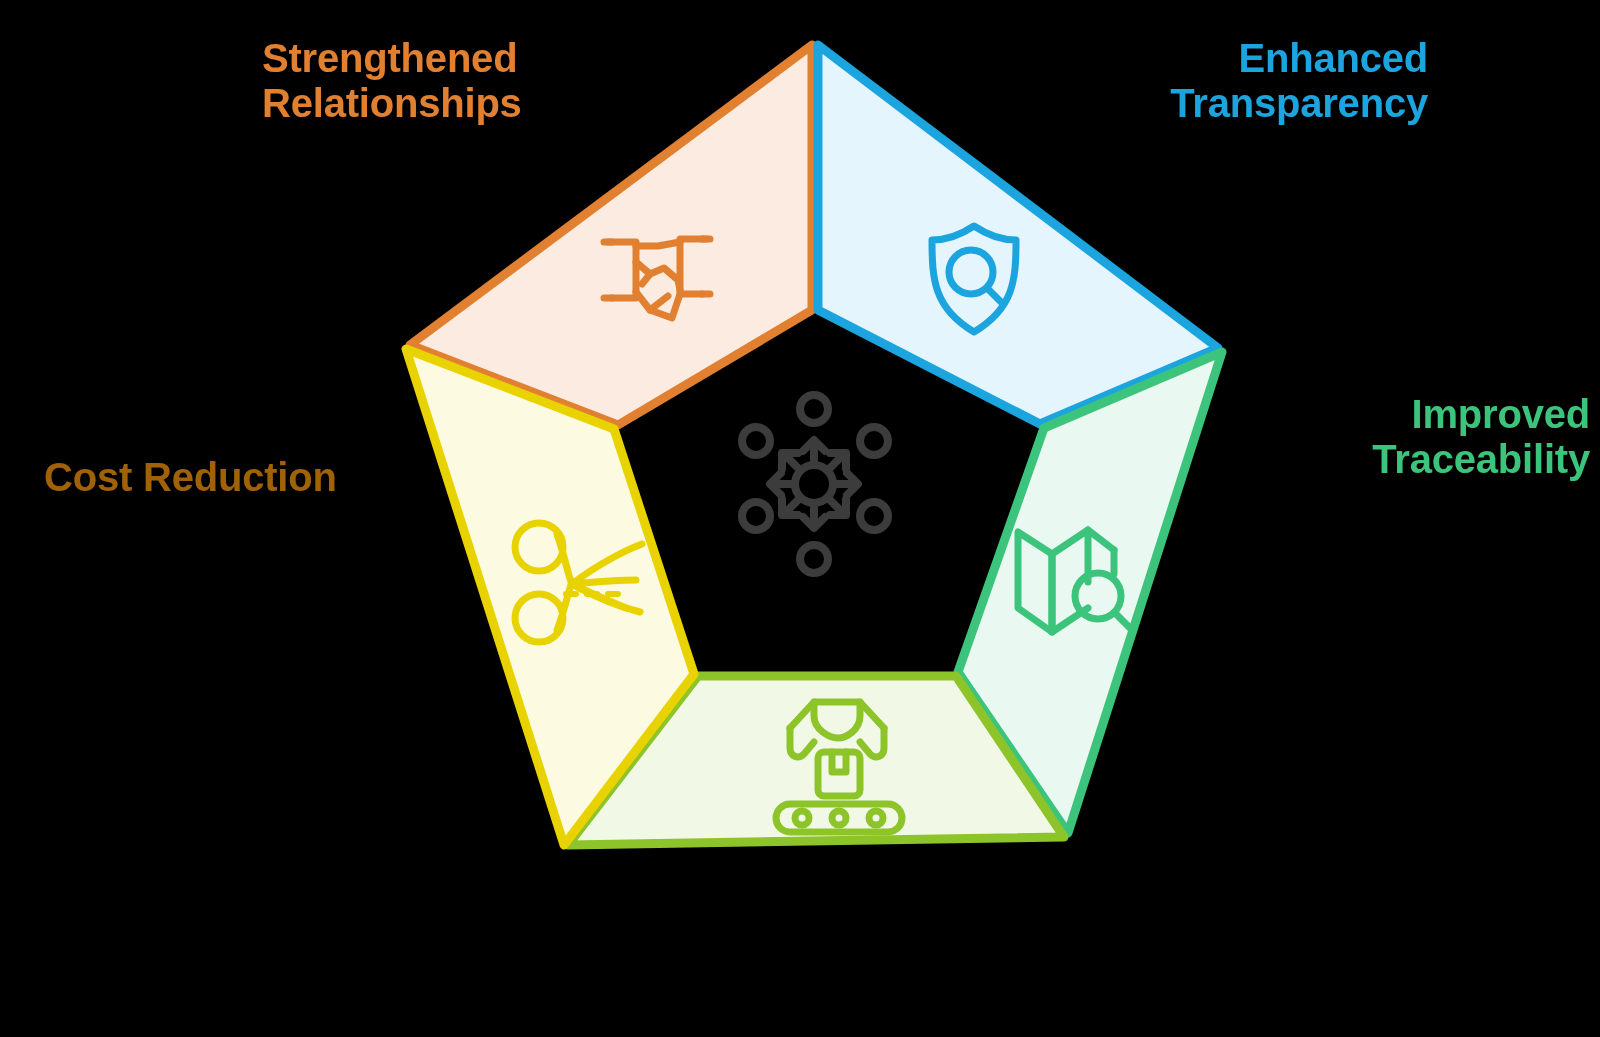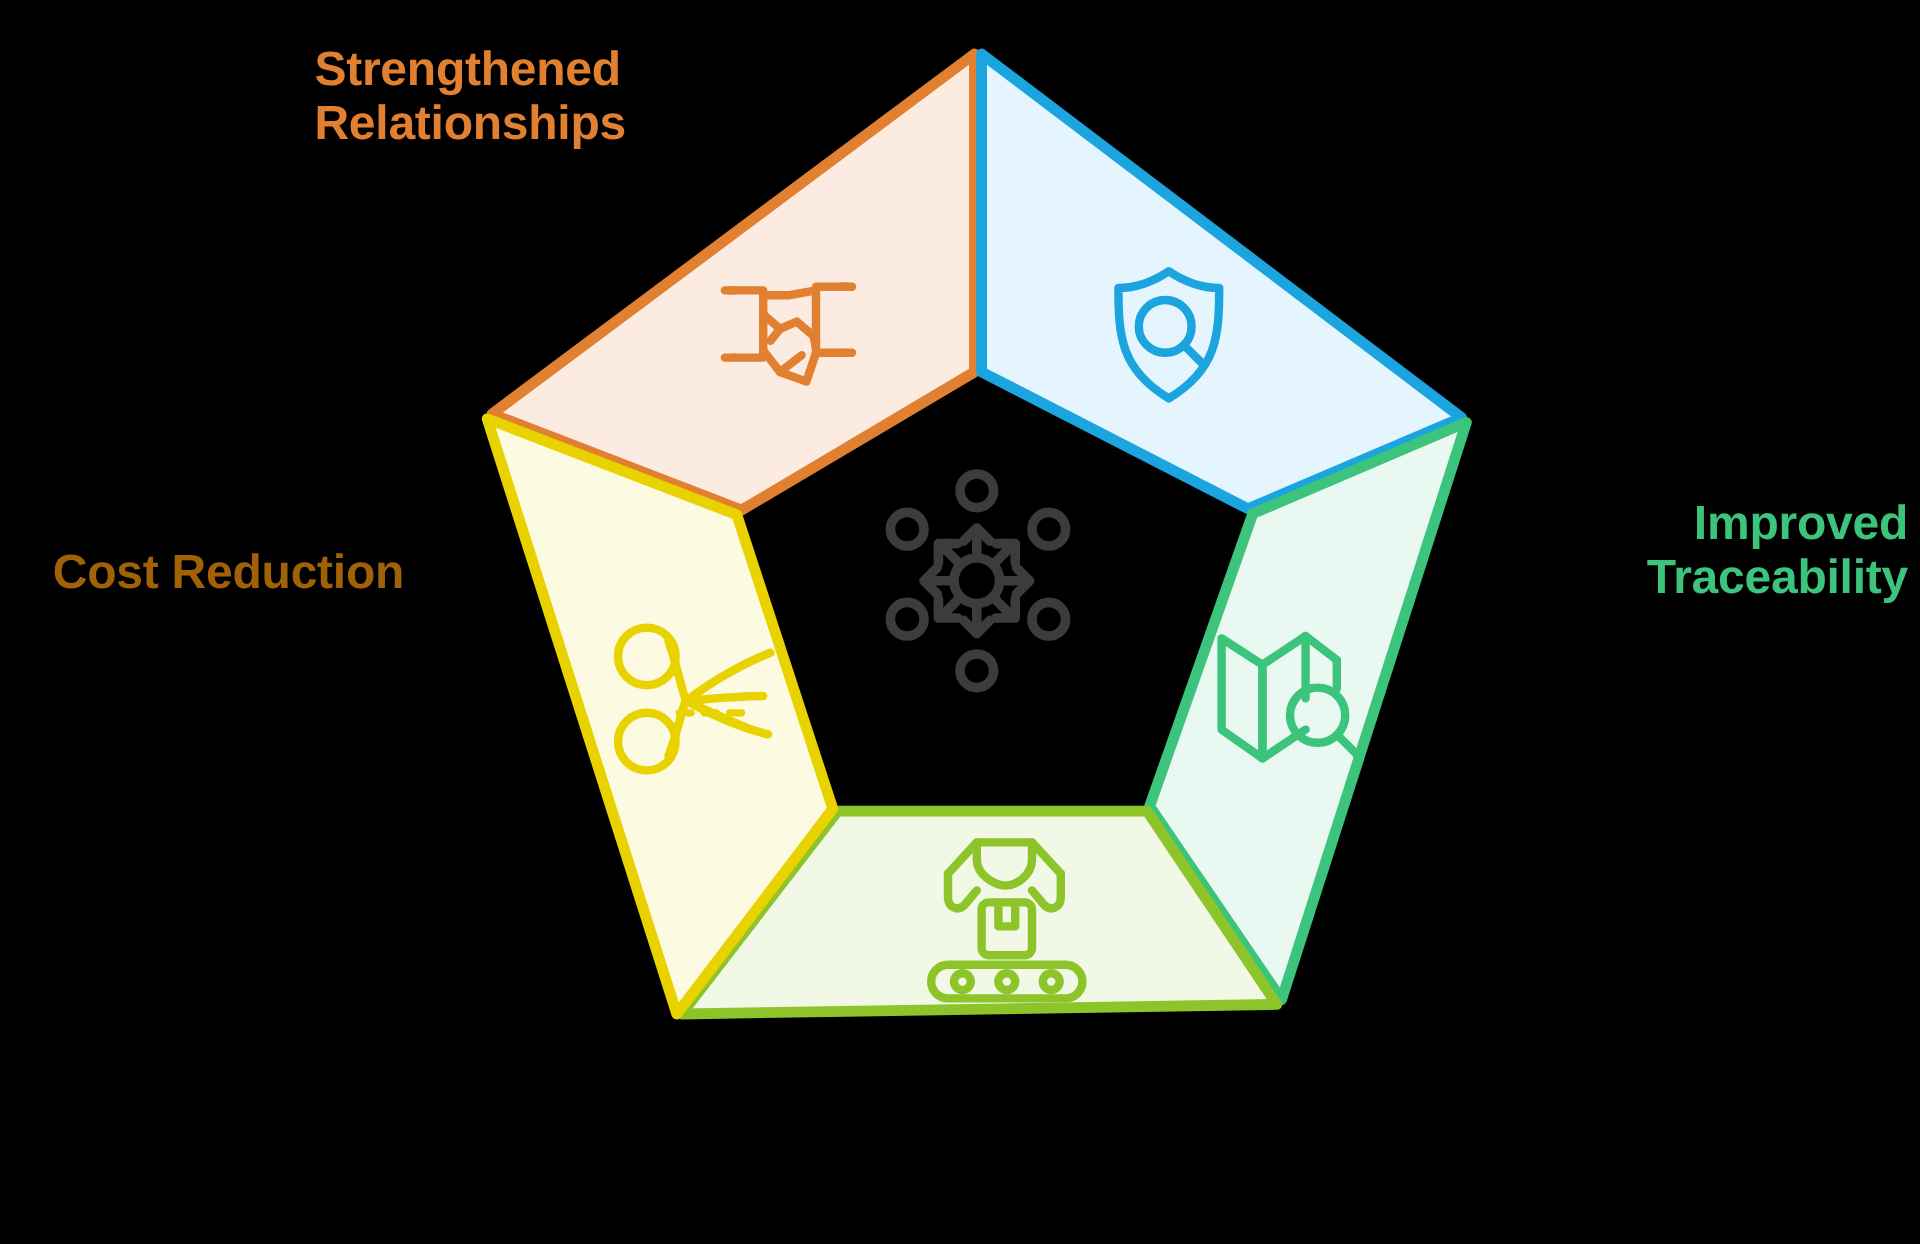--- a/index.html
+++ b/index.html
@@ -45,21 +45,21 @@
     text-align: left;
   }
   #label-enhanced {
     left: 1098px;
     top: 36px;
     width: 330px;
     text-align: right;
   }
   #label-improved {
     left: 1245px;
-    top: 414px;
+    top: 392px;
     width: 345px;
     text-align: right;
   }
   #label-cost {
     left: 44px;
     top: 455px;
     width: 340px;
     text-align: left;
   }
   #label-increased {
@@ -185,20 +185,22 @@
       <circle cx="874" cy="441" r="14"></circle>
       <circle cx="756" cy="516" r="14"></circle>
       <circle cx="874" cy="516" r="14"></circle>
     </g>
 
   </svg>
 
   <div class="seg-label" id="label-strengthened" style="color:#E08030">Strengthened
 Relationships</div>
 
+  <div class="seg-label" id="label-enhanced" style="color:#1CA4DE">Enhanced
+Transparency</div>
 
   <div class="seg-label" id="label-improved" style="color:#3CC47C">Improved
 Traceability</div>
 
   <div class="seg-label" id="label-cost" style="color:#a16207">Cost Reduction</div>
 
 
 </div>
 
 </body></html>

